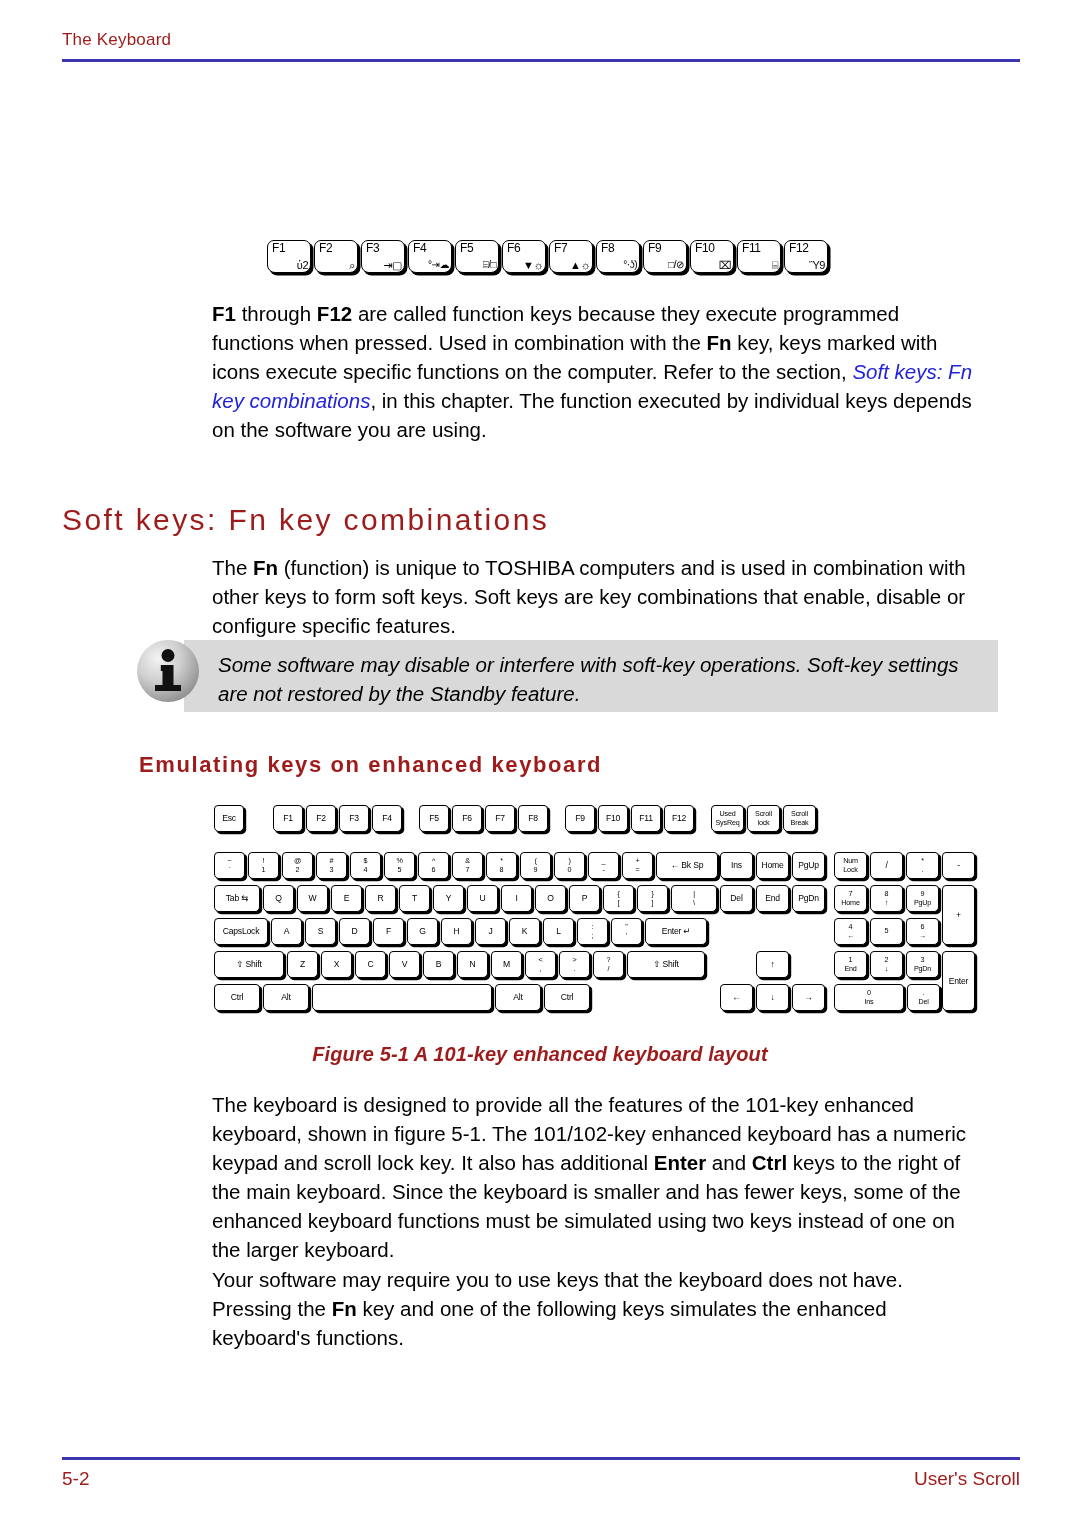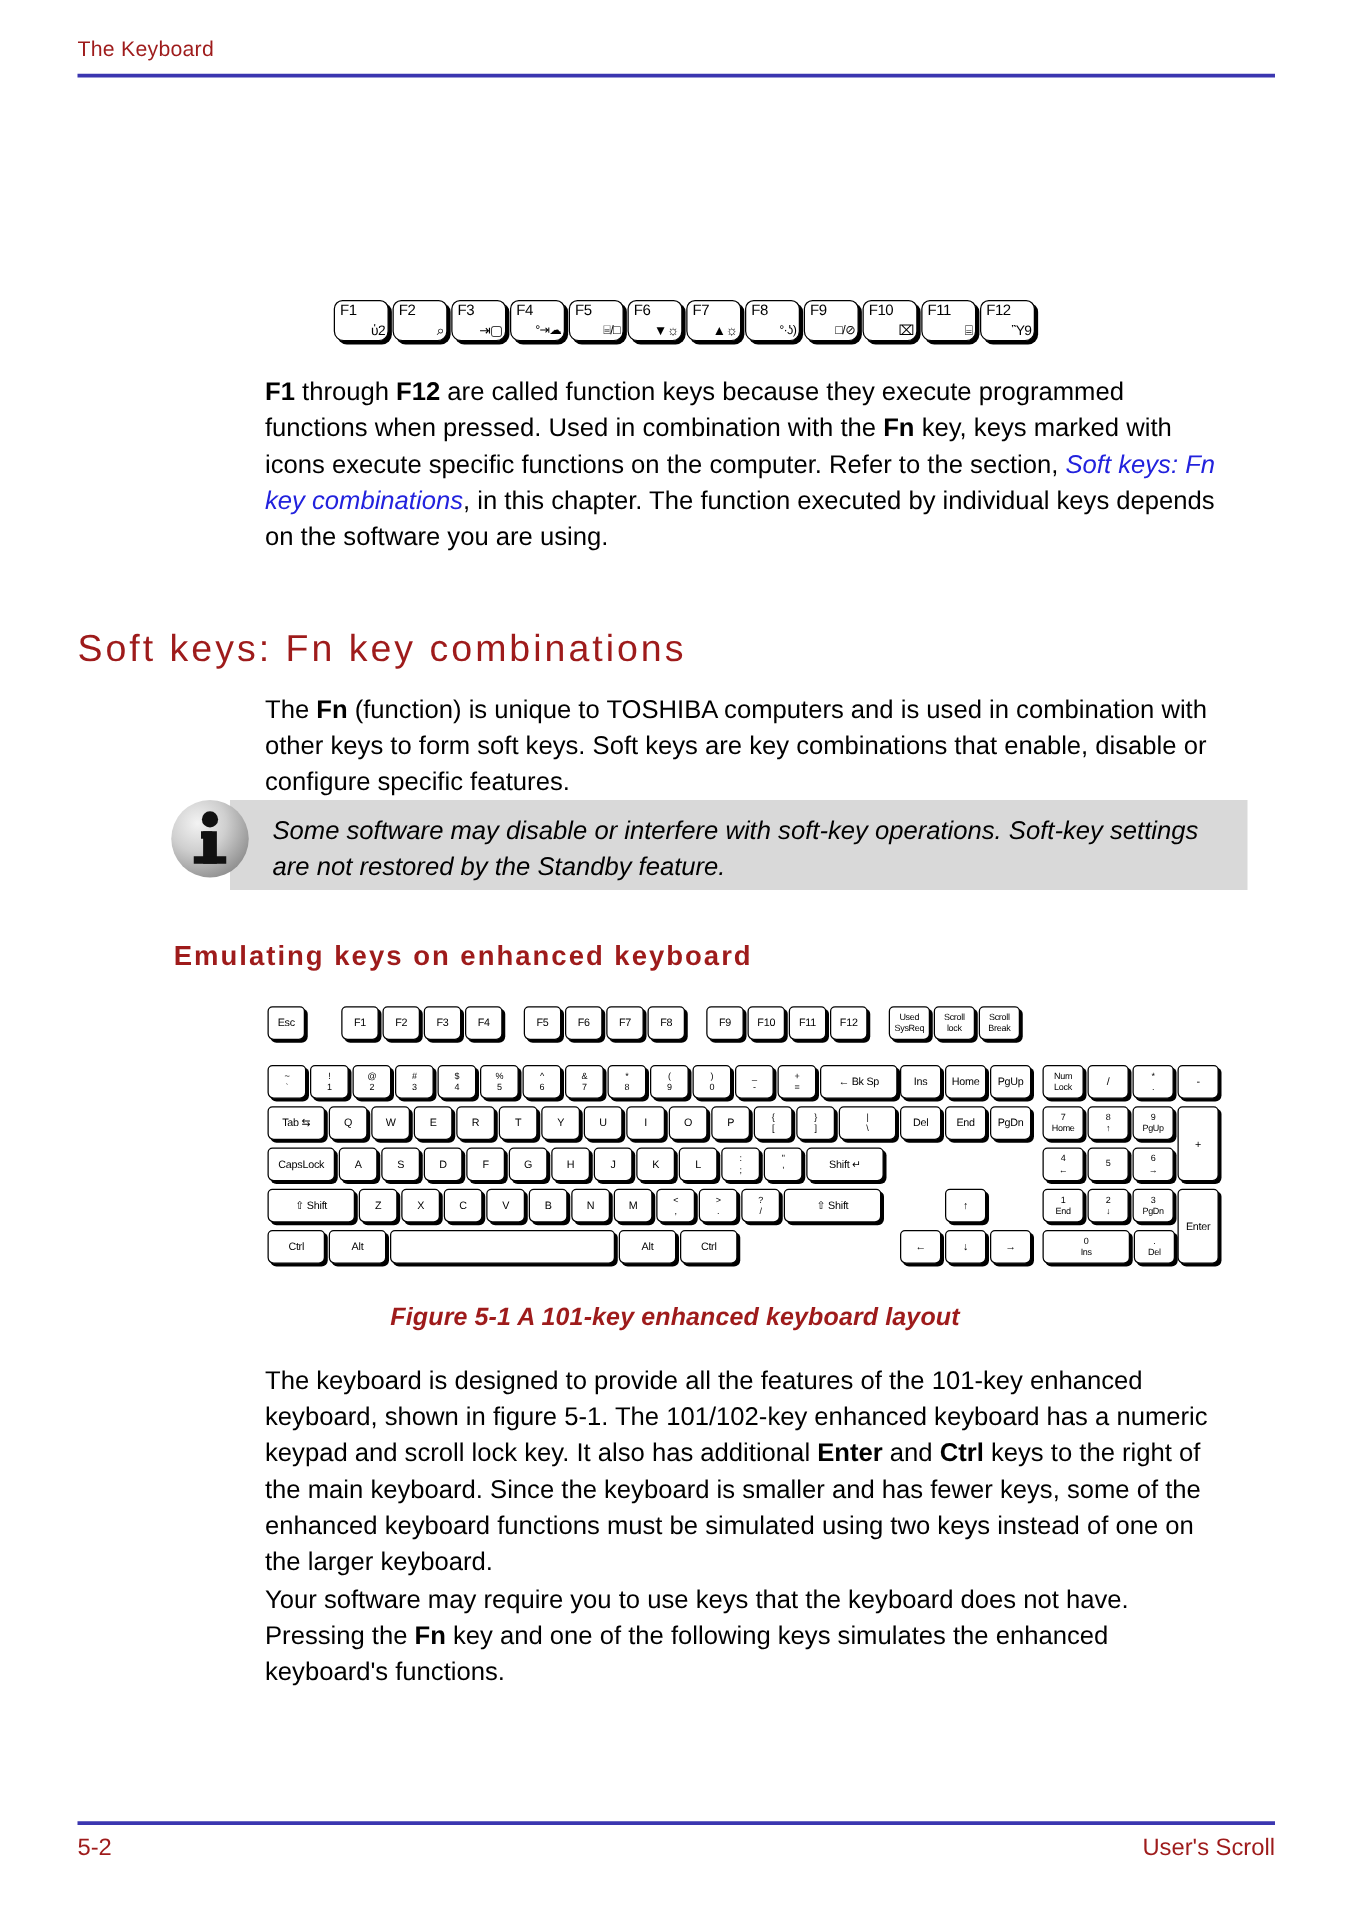--- a/index.html
+++ b/index.html
@@ -544,21 +544,21 @@
         </div>
         <div class="key" style="width: 31px;">
           <span class="top">:</span>
           <span class="bot">;</span>
         </div>
         <div class="key" style="width: 31px;">
           <span class="top">"</span>
           <span class="bot">'</span>
         </div>
         <div class="key single" style="width: 62px;">
-          <span class="bot">Shift ↵</span>
+          <span class="bot">Enter ↵</span>
         </div>
       </div>
     <div class="kbrow" style="left:0px; top:146px;">
         <div class="key single" style="width: 70px;">
           <span class="bot">⇧ Shift</span>
         </div>
         <div class="key single" style="width: 31px;">
           <span class="bot">Z</span>
         </div>
         <div class="key single" style="width: 31px;">

